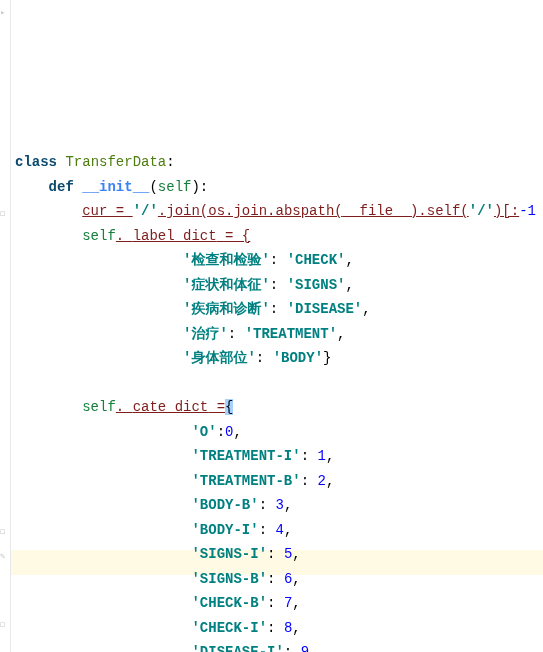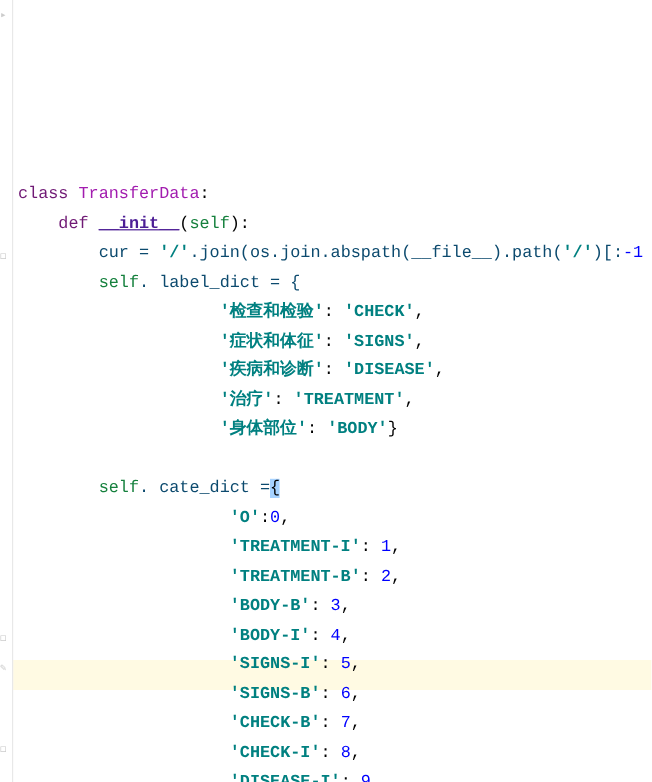--- a/index.html
+++ b/index.html
@@ -27,26 +27,26 @@
       background: #ffffff;
     }
     .marker {
       position: absolute;
       left: 0;
       width: 9px;
       height: 9px;
       font-size: 9px;
       color: #cccccc;
     }
-    .kw { color: #701a75; font-weight: normal; }
-    .cls { color: #a21caf; }
-    .fn { color: #4c1d95; text-decoration: underline; }
+    .kw { color: #0c4a6e; font-weight: bold; }
+    .cls { color: #4d7c0f; }
+    .fn { color: #3b82f6; }
     .fnbold { font-weight: bold; }
     .self { color: #15803d; }
-    .id { color: #0c4a6e; }
+    .id { color: #7f1d1d; text-decoration: underline; }
     .str { color: #008080; font-weight: bold; }
     .num { color: #0000ff; }
     .punct { color: #000000; }
     .hl-brace { background: #a6d2ff; }
     .hl-line {
       position: absolute;
       left: 10px;
       right: 0;
       background: #fffae3;
       height: 25px;
@@ -61,21 +61,21 @@
 <div class="gutter">
   <span class="marker" style="top:6px;">▸</span>
   <span class="marker" style="top:207px;">◻</span>
   <span class="marker" style="top:525px;">◻</span>
   <span class="marker" style="top:550px;">✎</span>
   <span class="marker" style="top:618px;">◻</span>
 </div>
 <div class="hl-line" style="top:550px;"></div>
 <div class="editor"><span class="kw">class</span><span class="punct"> </span><span class="cls">TransferData</span><span class="punct">:</span>
     <span class="kw">def</span><span class="punct"> </span><span class="fn fnbold">__init__</span><span class="punct">(</span><span class="self">self</span><span class="punct">):</span>
-        <span class="id">cur = </span><span class="str">'/'</span><span class="id">.join(os.join.abspath(</span><span class="id">__file__</span><span class="id">).path(</span><span class="str">'/'</span><span class="id">)[:</span><span class="num">-1</span>
+        <span class="id">cur = </span><span class="str">'/'</span><span class="id">.join(os.join.abspath(</span><span class="id">__file__</span><span class="id">).self(</span><span class="str">'/'</span><span class="id">)[:</span><span class="num">-1</span>
         <span class="self">self</span><span class="id">. </span><span class="id">label_dict</span><span class="id"> = {</span>
 <span>                    <span class="str">'检查和检验'</span><span class="punct">: </span><span class="str">'CHECK'</span><span class="punct">,</span></span>
 <span>                    <span class="str">'症状和体征'</span><span class="punct">: </span><span class="str">'SIGNS'</span><span class="punct">,</span></span>
 <span>                    <span class="str">'疾病和诊断'</span><span class="punct">: </span><span class="str">'DISEASE'</span><span class="punct">,</span></span>
 <span>                    <span class="str">'治疗'</span><span class="punct">: </span><span class="str">'TREATMENT'</span><span class="punct">,</span></span>
 <span>                    <span class="str">'身体部位'</span><span class="punct">: </span><span class="str">'BODY'</span><span class="punct">}</span></span>
 
         <span class="self">self</span><span class="id">. </span><span class="id">cate_dict</span><span class="id"> =</span><span class="hl-brace">{</span>
 <span>                     <span class="str">'O'</span><span class="punct">:</span><span class="num">0</span><span class="punct">,</span></span>
 <span>                     <span class="str">'TREATMENT-I'</span><span class="punct">: </span><span class="num">1</span><span class="punct">,</span></span>

